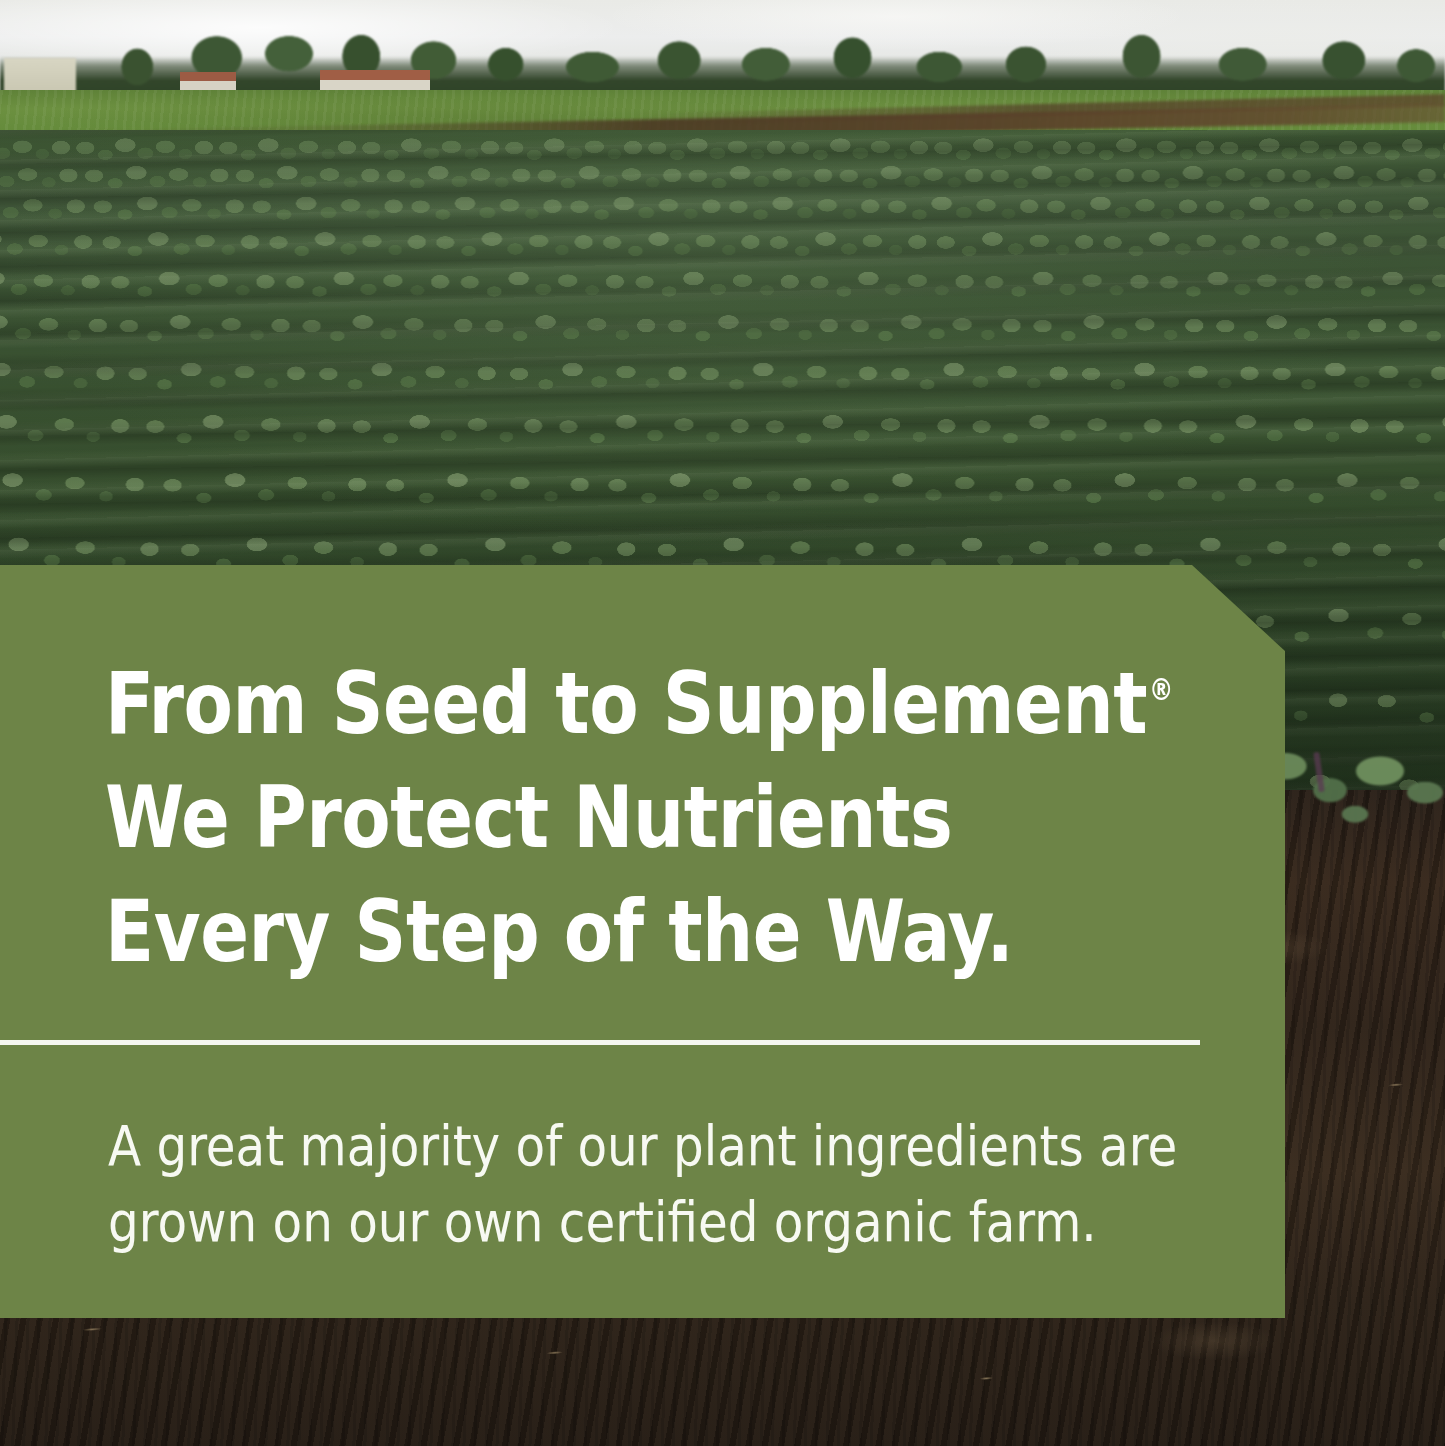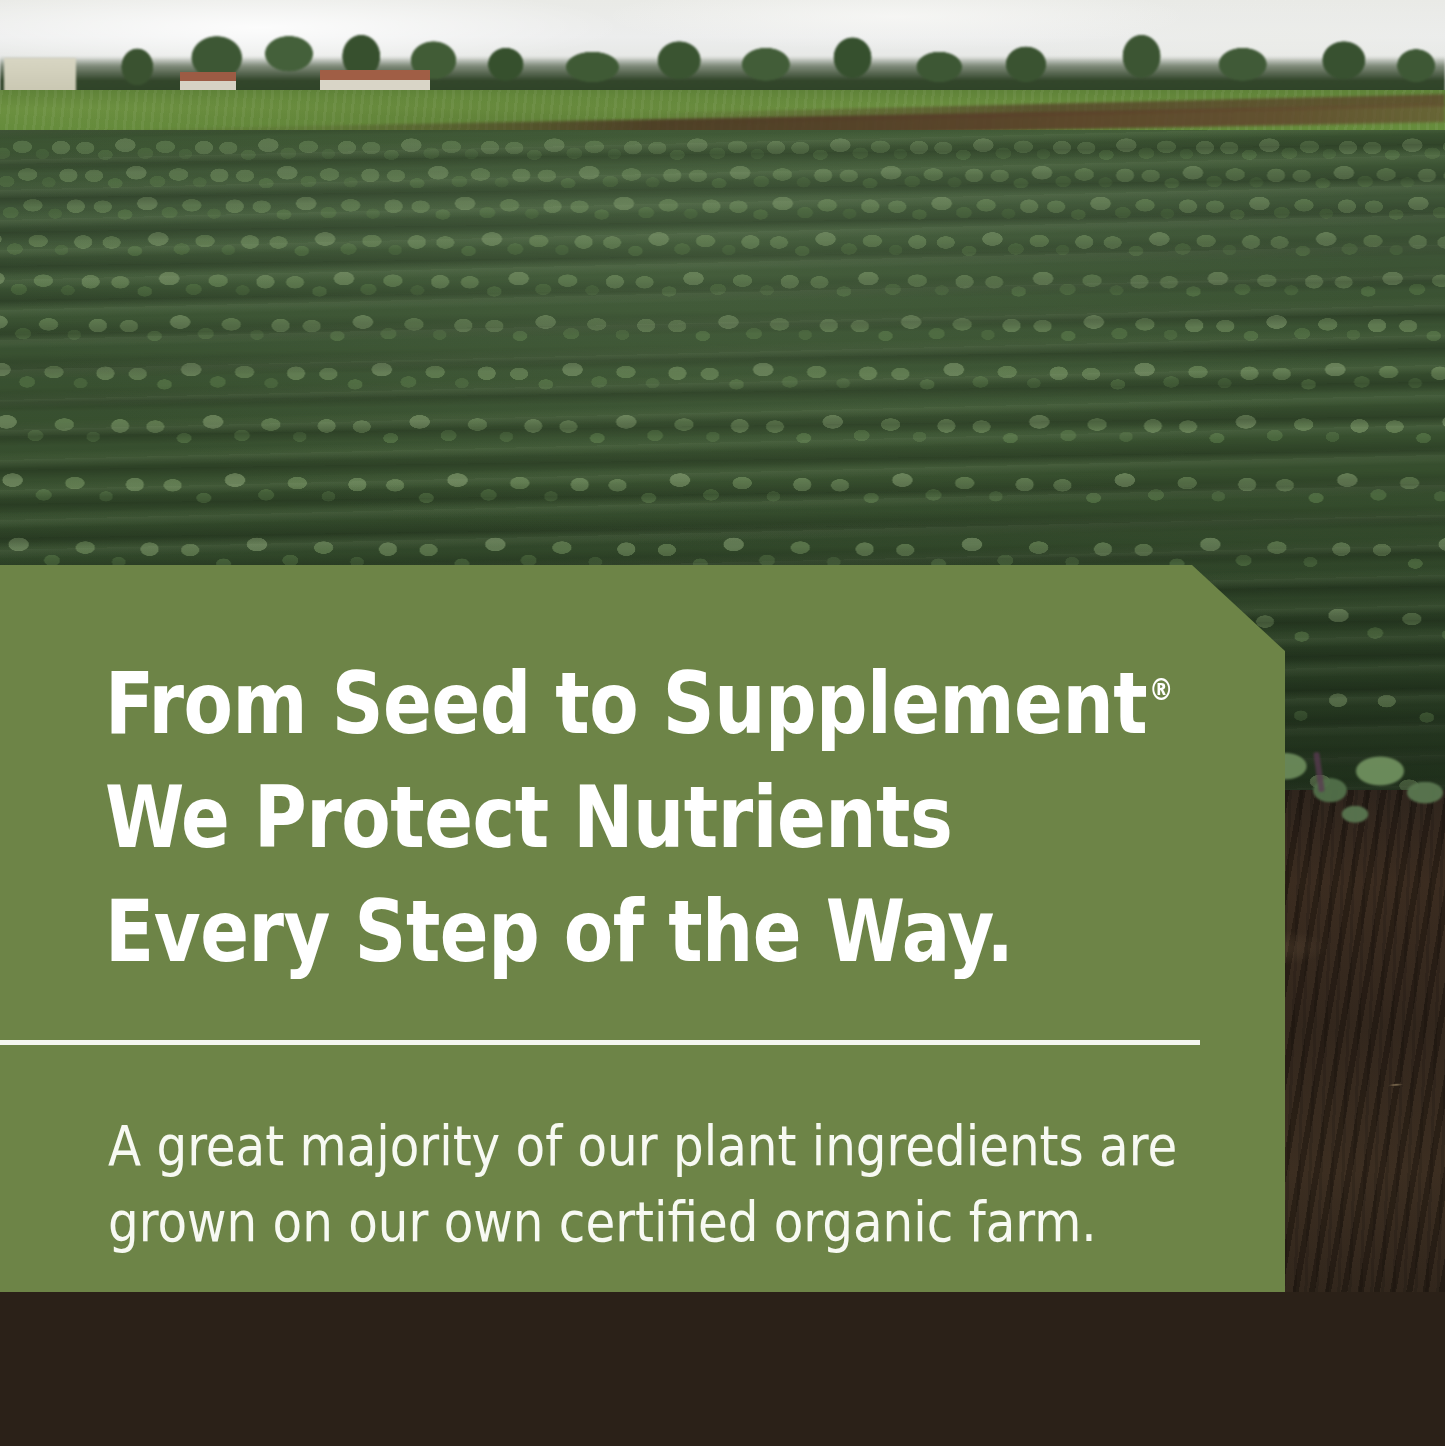--- a/index.html
+++ b/index.html
@@ -6,21 +6,21 @@
   * { margin:0; padding:0; box-sizing:border-box; }
   html,body{
     width:1445px; height:1446px;
     background:#2b2118;
     font-family:"Liberation Sans", sans-serif;
     overflow:hidden;
   }
 
   .canvas{
     position:relative;
-    width:1445px; height:1292px;
+    width:1445px; height:1446px;
     overflow:hidden;
   }
 
   
   .photo{ position:absolute; inset:0; overflow:hidden; }
 
   
   .sky{
     position:absolute; left:0; top:0; width:100%; height:92px;
     background:

